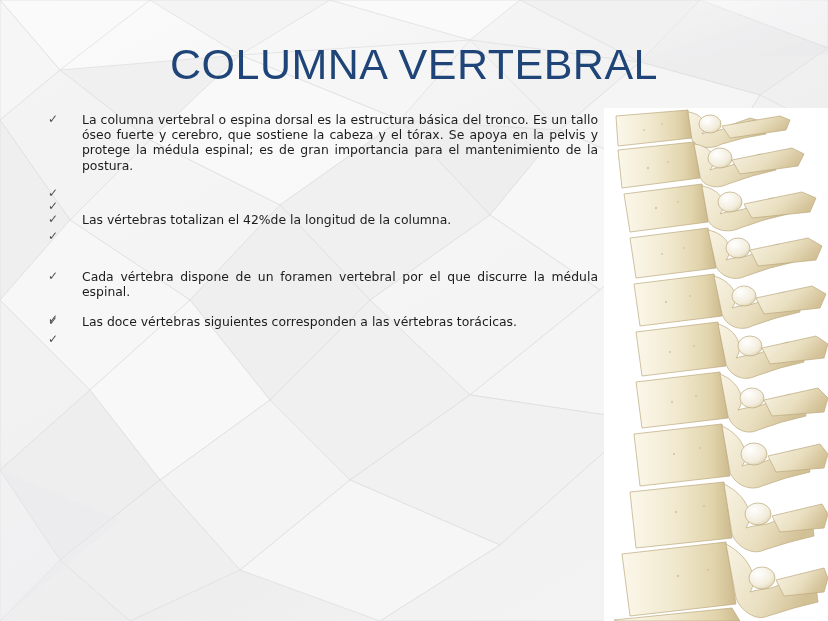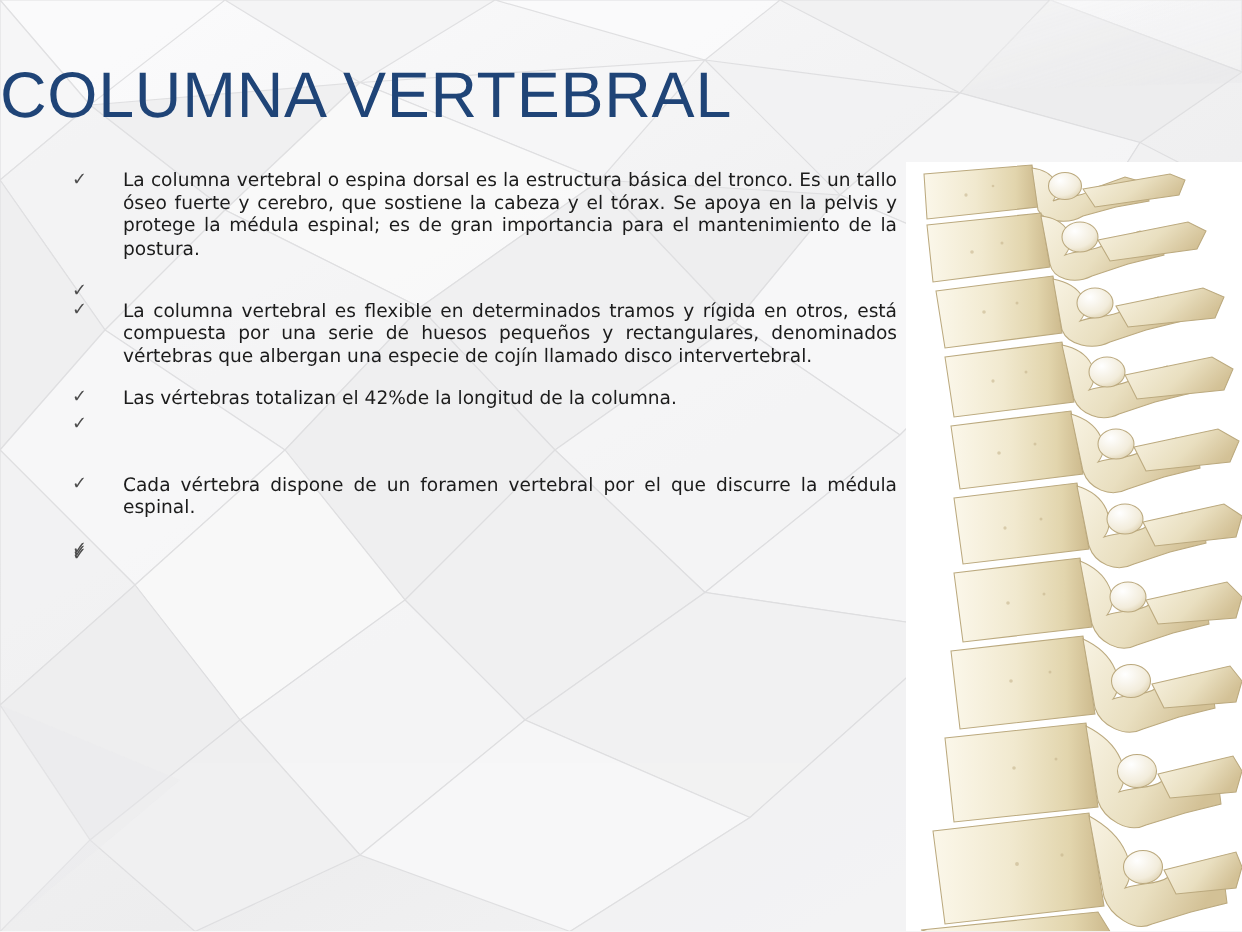--- a/index.html
+++ b/index.html
@@ -34,21 +34,21 @@
   }
   .bg-facets { opacity: 1; }
 
   
   #title-band {
     position: absolute;
     left: 0; top: 34px;
     width: 828px;
     height: 62px;
     z-index: 3;
-    text-align: left;
+    text-align: center;
   }
   #slide-title {
     font-family: "Liberation Sans", sans-serif;
     font-size: 43px;
     line-height: 60px;
     font-weight: 400;
     letter-spacing: 0.5px;
     color: #1f4477;
     white-space: nowrap;
   }
@@ -169,21 +169,20 @@
     </div>
     <div class="gap-sm"></div>
 
     <div class="bullet">
       <span class="mark">✓</span>
     </div>
     <div class="gap-sm"></div>
 
     <div class="bullet">
       <span class="mark">✓</span>
-      <span>La columna vertebral es flexible en determinados tramos y rígida en otros, está compuesta por una serie de huesos pequeños y rectangulares, denominados vértebras que albergan una especie de cojín llamado disco intervertebral.</span>
     </div>
     <div class="gap-sm"></div>
 
     <div class="bullet tight">
       <span class="mark">✓</span>
       <span>Las vértebras totalizan el 42%de la longitud de la columna.</span>
     </div>
     <div class="gap-xs"></div>
 
     <div class="bullet">
@@ -197,20 +196,21 @@
     </div>
     <div class="gap-sm"></div>
 
     <div class="bullet">
       <span class="mark">✓</span>
     </div>
     <div class="gap-xs"></div>
 
     <div class="bullet tight">
       <span class="mark">✓</span>
+      <span>Las doce vértebras siguientes corresponden a las vértebras torácicas.</span>
     </div>
     <div class="gap-xs"></div>
 
     <div class="bullet tight">
       <span class="mark">✓</span>
     </div>
 
   </div>
 
   <div id="spine-panel">

